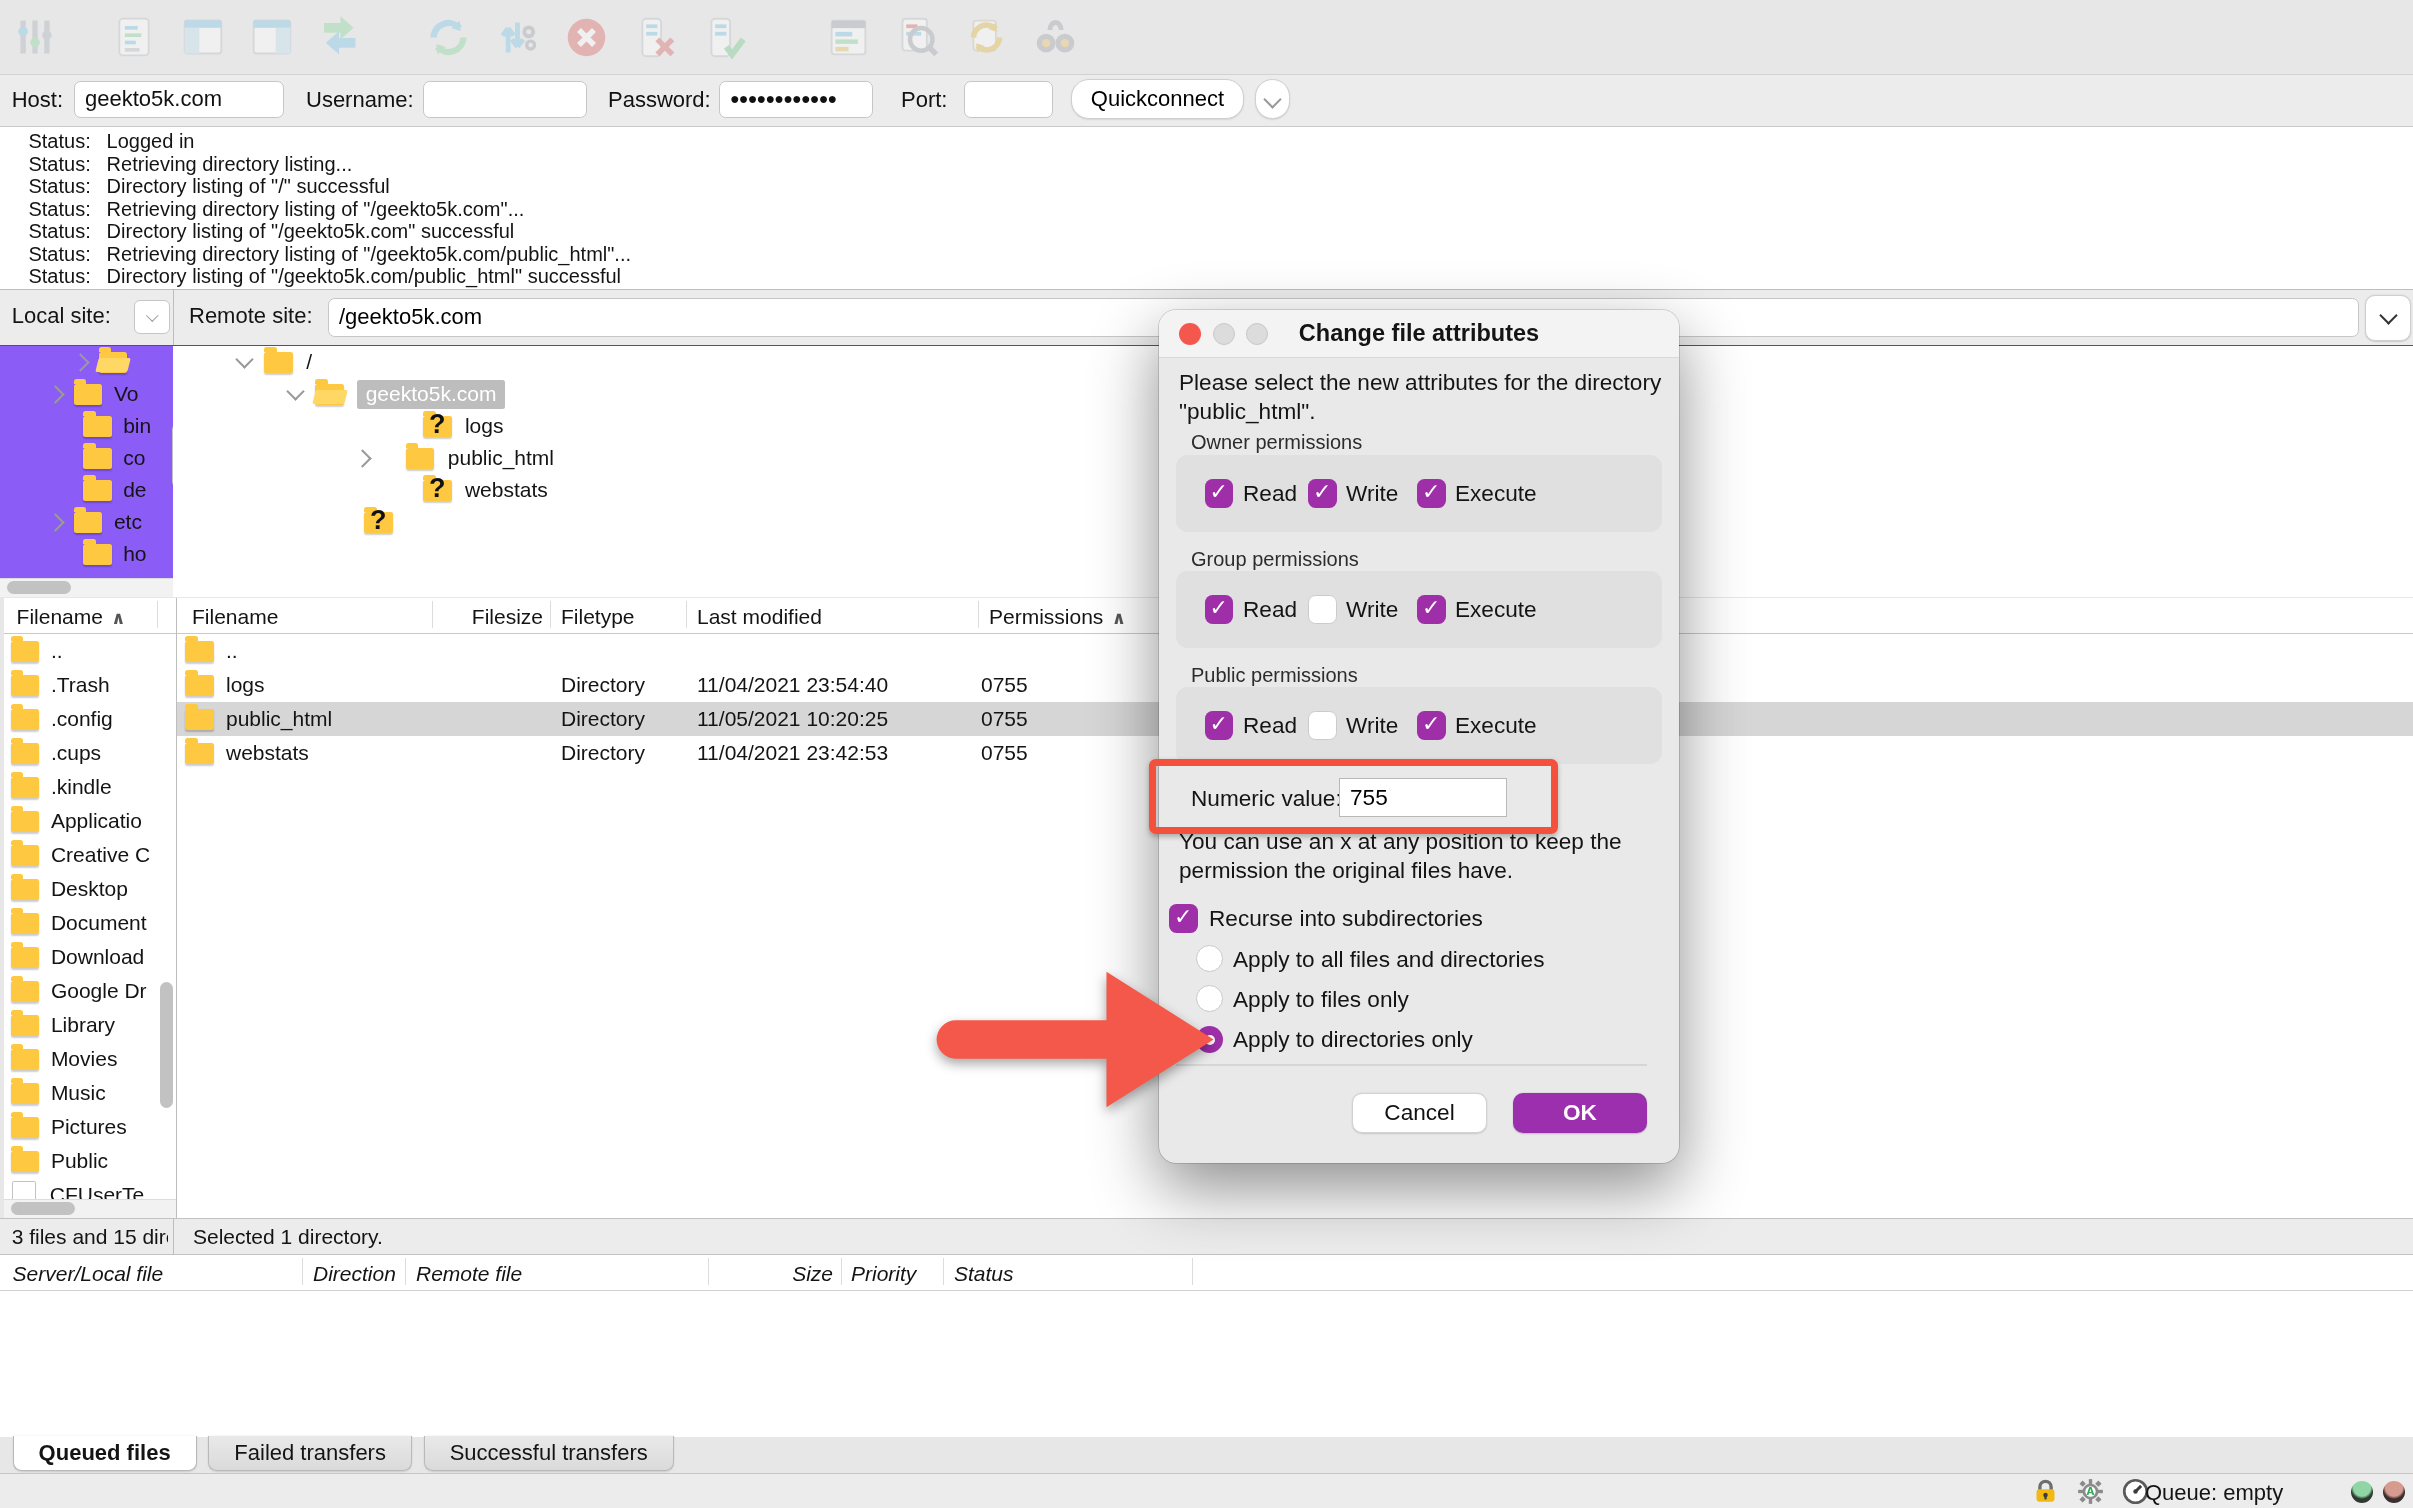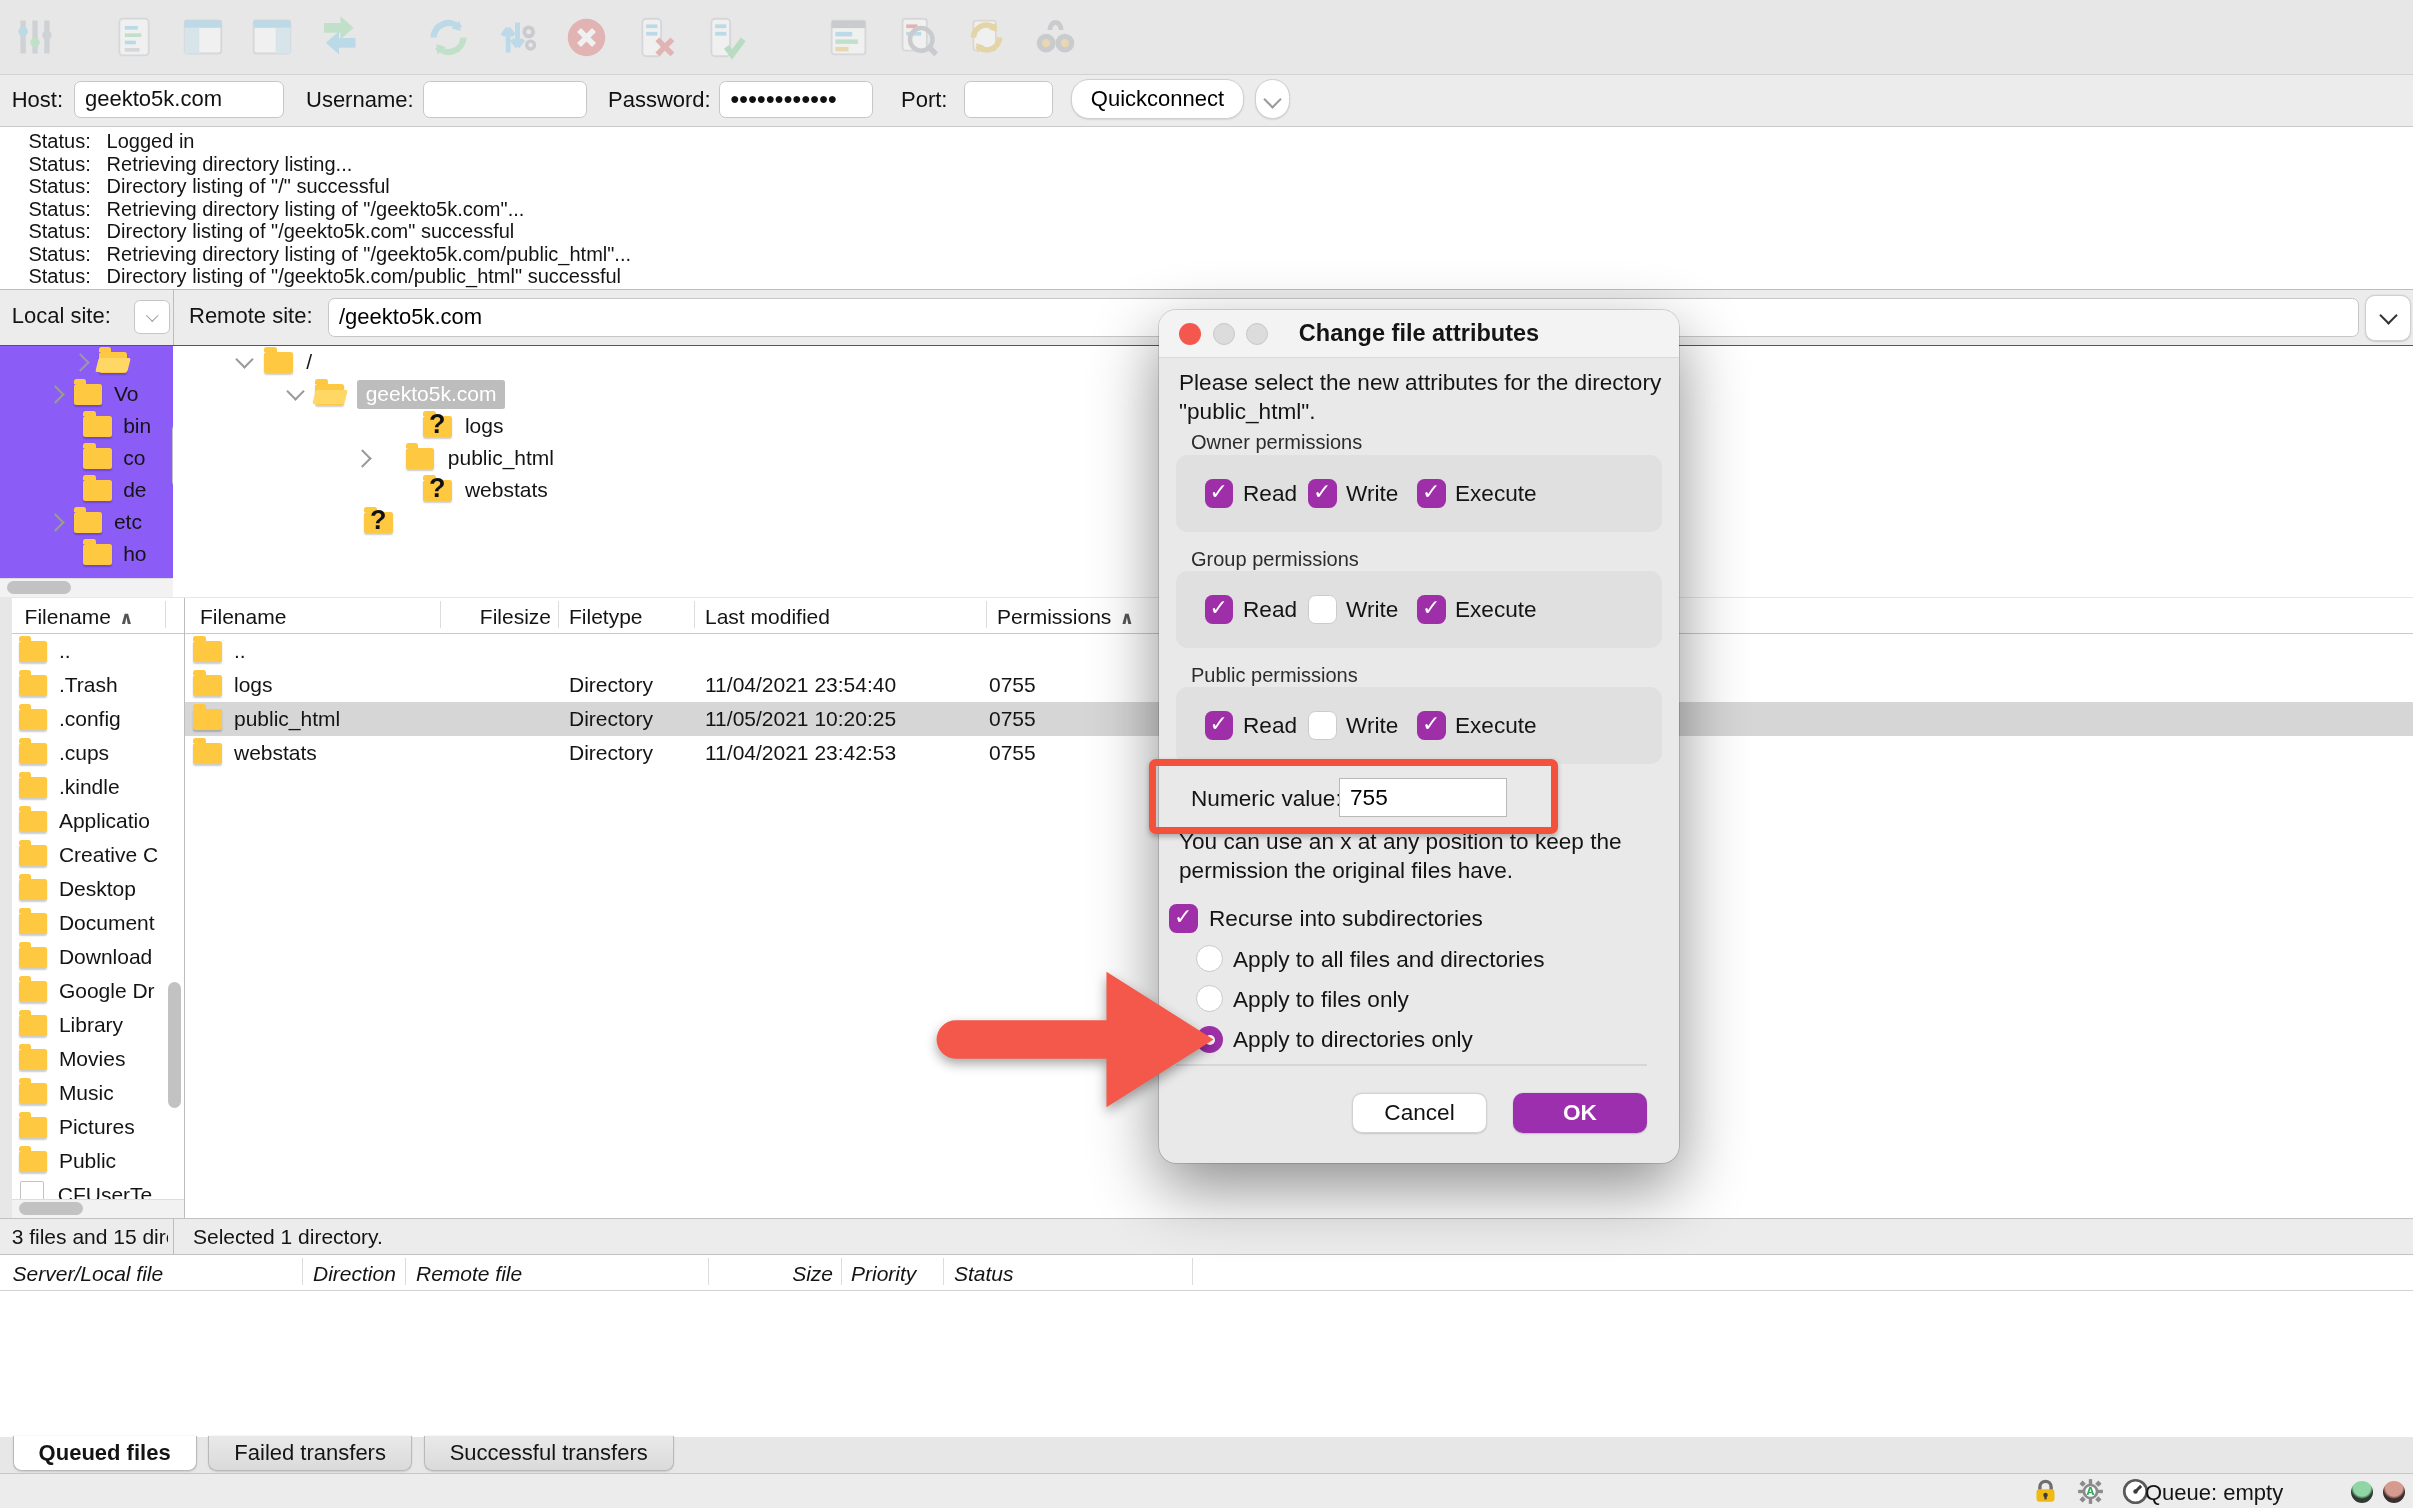--- a/index.html
+++ b/index.html
@@ -46,21 +46,21 @@
   .folder.open::after{content:"";position:absolute;left:-1.7px;right:-1.7px;bottom:0;height:14.2px;background:#ffd765;
           border-radius:1.7px;transform:skewX(-14deg);}
   .folder .qm{position:absolute;left:50%;top:50%;transform:translate(-50%,-54%);font-weight:bold;font-size:27px;color:#111;line-height:1;}
   .fileicon{width:22px;height:27px;background:#fff;border:0.8px solid #c4c4c4;border-radius:1.7px;flex:none;box-shadow:0 0.8px 0.8px rgba(0,0,0,.15);}
   .chipsel{background:#bdbdbd;color:#fff;padding:2.5px 8.4px;border-radius:2.5px;}
   
   .vthumb{position:absolute;width:12.6px;border-radius:6.7px;background:#c2c2c2;}
   .htrack{position:absolute;left:0;right:0;bottom:0;height:18.4px;background:#f2f2f2;border-top:0.8px solid #ddd;}
   .hthumb{position:absolute;top:2.5px;height:12.6px;border-radius:6.7px;background:#c2c2c2;}
   
-  .lists{position:absolute;top:598px;left:12px;width:2000px;height:620px;}
+  .lists{position:absolute;top:598px;left:4px;width:2000px;height:620px;}
   .listleft{position:absolute;left:0;top:0;width:173px;height:620px;background:#fff;border-right:0.8px solid #bdbdbd;box-sizing:border-box;overflow:hidden;}
   .listremote{position:absolute;left:173px;top:0;width:2240px;height:620px;background:#fff;overflow:hidden;}
   .lheader{position:relative;height:35px;border-bottom:0.8px solid #c9c9c9;font-size:21px;background:#fff;}
   .lheader .hlab{position:absolute;top:6.7px;}
   .sortcaret{font-size:17.6px;font-weight:bold;color:#555;margin-left:8.4px;}
   .coldiv{position:absolute;top:3.4px;width:0.8px;height:27px;background:#dcdcdc;}
   .lrow{position:relative;height:34px;display:flex;align-items:center;font-size:21px;}
   .lrow .cell{position:absolute;top:5px;}
   .selrow{background:#d6d6d6;}
   

